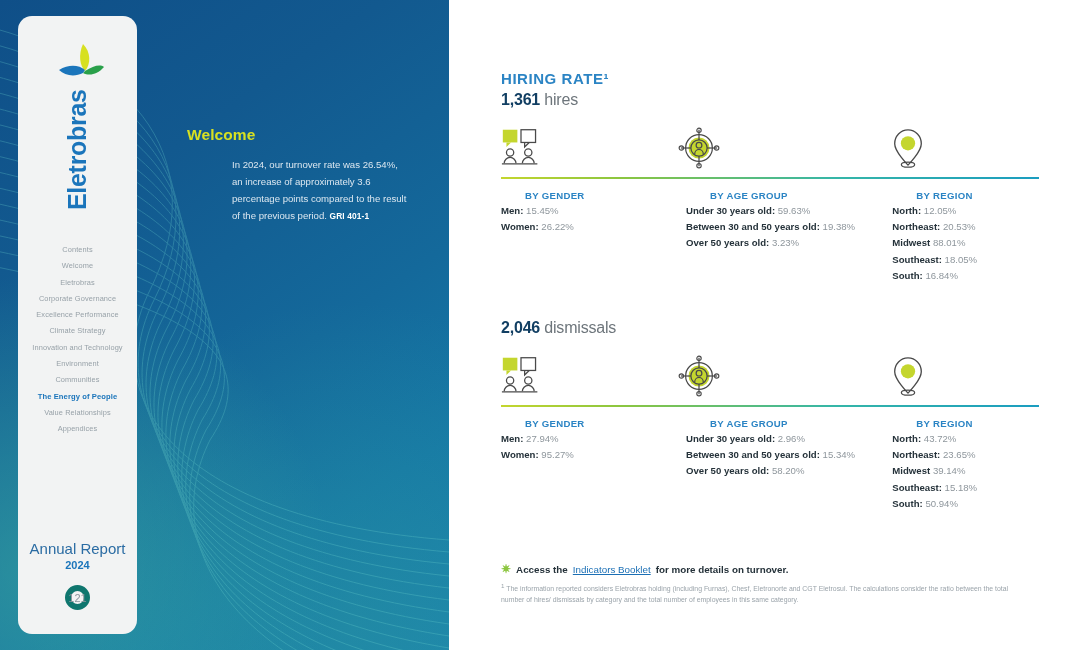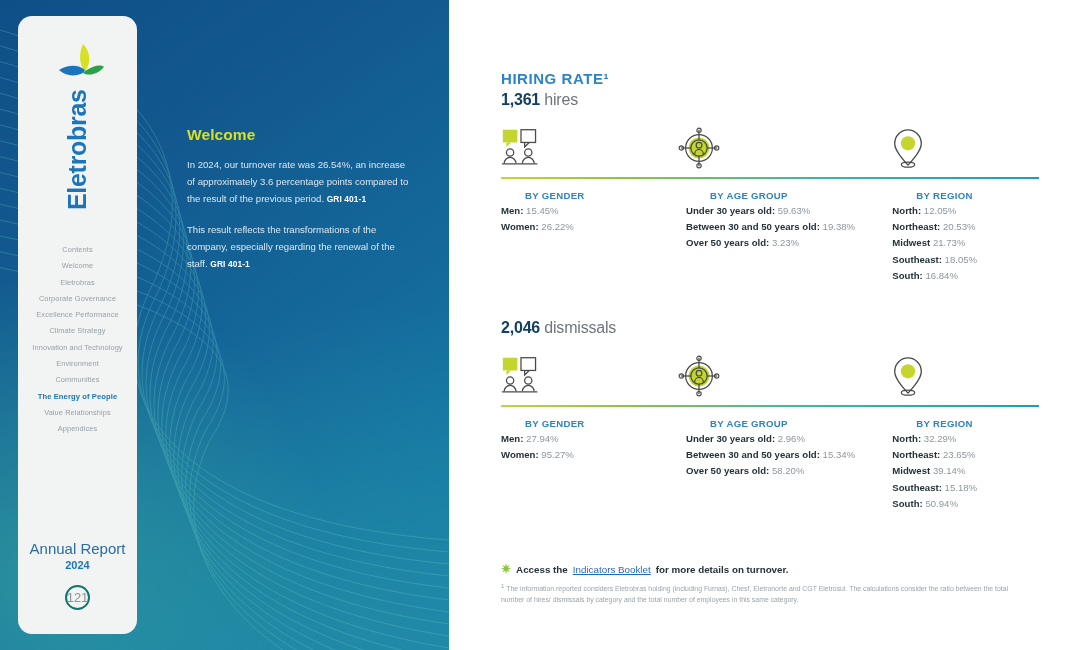--- a/index.html
+++ b/index.html
@@ -38,28 +38,28 @@
   .nav-item{
     font-size:7.4px; color:#97a1a8; text-align:center; line-height:1.2;
     letter-spacing:.1px; white-space:nowrap;
   }
   .nav-item.active{ color:#1b75bb; font-weight:700; font-size:7.6px; }
   .card-foot{ margin-top:auto; margin-bottom:24px; text-align:center; }
   .ar-label{ font-size:15px; color:#2b6ca3; line-height:1.25; }
   .ar-year{ font-size:11px; font-weight:700; color:#1b75bb; }
   .pagecircle{
     margin:14px auto 0; width:25px; height:25px; border-radius:50%;
-    border:2px solid #0f766e; display:flex; align-items:center; justify-content:center;
-    font-size:13px; color:#8b959c;
+    border:6px solid #0f766e; display:flex; align-items:center; justify-content:center;
+    font-size:11px; color:#8b959c;
   }
 
   
   .turn-block{ position:absolute; left:187px; top:126px; width:222px; }
   .turn-title{ font-size:15.5px; font-weight:700; color:#d7e021; letter-spacing:.1px; }
-  .turn-p{ margin-top:12px; font-size:9.6px; line-height:1.78; color:#dbe7f0; }
+  .turn-p{ margin-top:12px; font-size:9.6px; line-height:1.78; color:#dbe7f0;margin-left:45px; }
   .turn-p.second{ margin-top:14px; }
   .gri{ font-weight:700; color:#ffffff; font-size:8.4px; letter-spacing:.1px; }
 
   
   .content{ position:absolute; left:449px; top:0; width:634px; height:650px; background:#fff; }
 
   .section{ position:absolute; left:52px; width:538px; }
   .sec-hiring{ top:70px; }
   .sec-turn{ top:315px; }
 
@@ -151,24 +151,20 @@
       <div class="pagecircle">121</div>
     </div>
   </div>
 
   <div class="turn-block">
     <div class="turn-title">Welcome</div>
     <p class="turn-p">
       <span>In 2024, our turnover rate was 26.54%, an increase of approximately 3.6 percentage points compared to the result of the previous period.</span>
       <span class="gri">GRI 401-1</span>
     </p>
-    <p class="turn-p second">
-      <span>This result reflects the transformations of the company, especially regarding the renewal of the staff.</span>
-      <span class="gri">GRI 401-1</span>
-    </p>
   </div>
 </div>
 
 <div class="content">
 
   <section class="section sec-hiring">
     <div class="kicker">HIRING RATE¹</div>
     <div class="bignum">
       <b>1,361</b>
       <span>hires</span>
@@ -250,21 +246,21 @@
         <div class="row">
           <b>North:</b>
           <span>12.05%</span>
         </div>
         <div class="row">
           <b>Northeast:</b>
           <span>20.53%</span>
         </div>
         <div class="row">
           <b>Midwest</b>
-          <span>21.73%</span>
+          <span>88.01%</span>
         </div>
         <div class="row">
           <b>Southeast:</b>
           <span>18.05%</span>
         </div>
         <div class="row">
           <b>South:</b>
           <span>16.84%</span>
         </div>
       </div>
@@ -345,21 +341,21 @@
         <div class="row">
           <b>Over 50 years old:</b>
           <span>58.20%</span>
         </div>
       </div>
 
       <div class="col c3">
         <div class="col-h">BY REGION</div>
         <div class="row">
           <b>North:</b>
-          <span>32.29%</span>
+          <span>43.72%</span>
         </div>
         <div class="row">
           <b>Northeast:</b>
           <span>23.65%</span>
         </div>
         <div class="row">
           <b>Midwest</b>
           <span>39.14%</span>
         </div>
         <div class="row">

